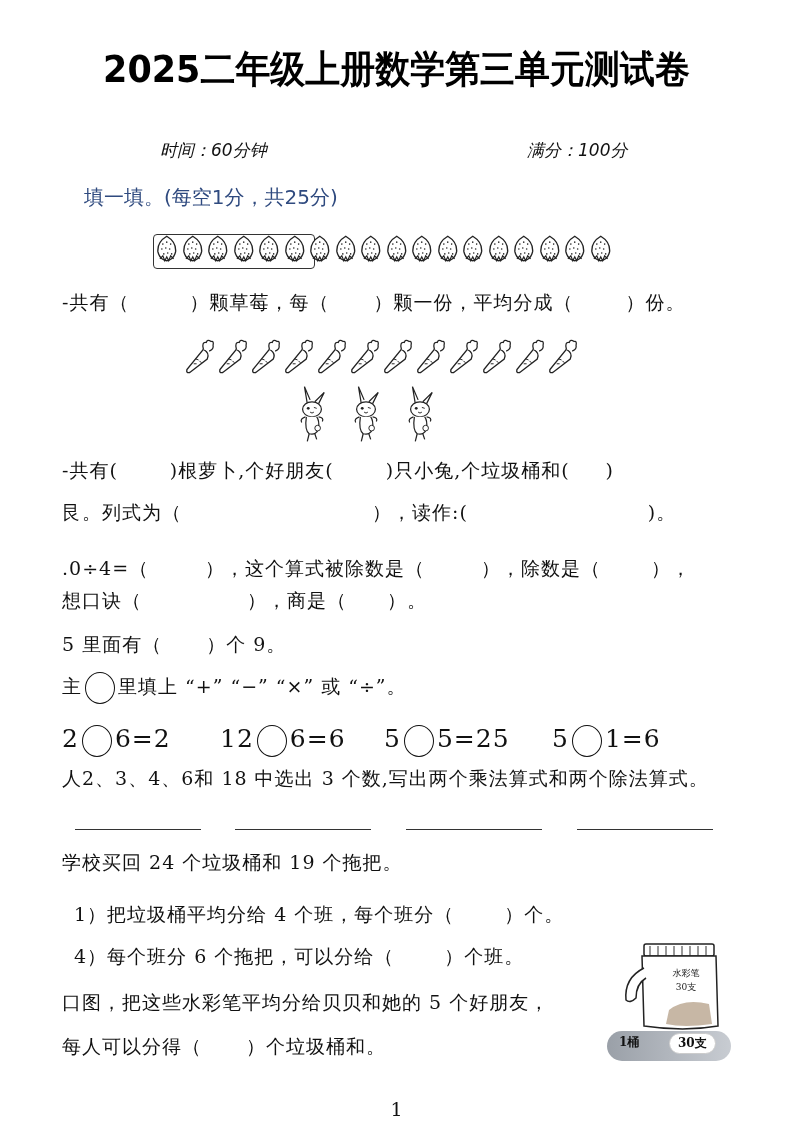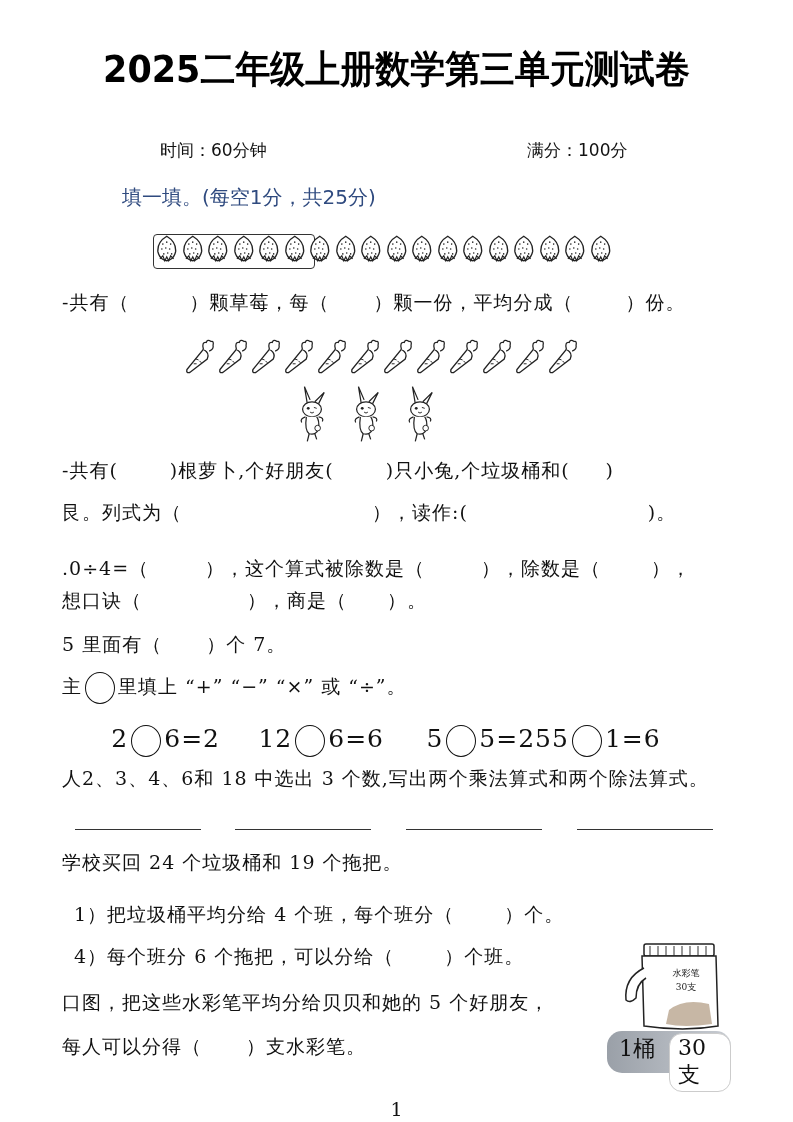--- a/index.html
+++ b/index.html
@@ -10,28 +10,27 @@
     }
     .abs { position: absolute; white-space: nowrap; }
     .title {
       left: 0; width: 793px; top: 44px; text-align: center;
       font-family: "DejaVu Sans", "Liberation Sans", sans-serif;
       font-size: 38px; font-weight: bold; letter-spacing: 0px; color: #000;
       transform: scaleX(0.92); transform-origin: center;
     }
     .meta {
       font-family: "DejaVu Sans", "Liberation Sans", sans-serif;
-      font-size: 17px; color: #111; top: 139px;
+      font-size: 17px; color: #111; top: 139px; font-style: italic;
     }
     .section {
       left: 84px; top: 184px; font-size: 20px; color: #2f4a7f;
       font-family: "DejaVu Sans", "Liberation Sans", sans-serif;
-      margin-left: 38px;
-    }
-    .line { font-size: 19px; left: 62px; letter-spacing: 1px; text-align: right; }
+    }
+    .line { font-size: 19px; left: 62px; letter-spacing: 1px; }
     .blank { display: inline-block; }
     .circle {
       display: inline-block; width: 28px; height: 30px; border: 1.5px solid #111;
       border-radius: 50%; vertical-align: middle; margin: 0 3px;
     }
     .underline {
       position: absolute; height: 0; border-top: 1.5px solid #333; top: 829px;
     }
     
     .berries { left: 155px; top: 234px; display: flex; gap: 2px; }
@@ -41,23 +40,23 @@
     }
     .berry { width: 23.5px; height: 30px; }
     
     .carrots { left: 184px; top: 337px; display: flex; gap: 2px; }
     .carrot { width: 31px; height: 40px; }
     .rabbits { left: 296px; top: 383px; display: flex; gap: 22px; }
     .rabbit { width: 32px; height: 62px; }
     
     .bucket { left: 614px; top: 938px; width: 120px; height: 130px; }
     .bucket-tag {
-      position: absolute; left: 607px; top: 1031px; width: 124px; height: 42px;
+      position: absolute; left: 607px; top: 1031px; width: 124px; height: 30px;
       border-radius: 15px; background: linear-gradient(90deg,#9aa0a8,#c8ccd2);
-      font-size: 22px; color: #111;
+      font-size: 12px; color: #111; font-weight: bold;
     }
     .bucket-tag .q1 { position: absolute; left: 12px; top: 3px; }
     .bucket-tag .q2 {
       position: absolute; left: 62px; top: 2px; background: #fff;
       border-radius: 13px; padding: 1px 8px; border: 1px solid #ccc;
     }
     .page-num { left: 0; width: 793px; text-align: center; top: 1098px; font-size: 19px; }
   </style>
 </head>
 <body>
@@ -451,21 +450,21 @@
 </div>
 
 <div class="abs line" style="top:556px">
   <span>.0÷4=（</span><span class="blank" style="width:56px"></span><span>），这个算式被除数是（</span><span class="blank" style="width:56px"></span><span>），除数是（</span><span class="blank" style="width:50px"></span><span>），</span>
 </div>
 <div class="abs line" style="top:588px">
   <span>想口诀（</span><span class="blank" style="width:105px"></span><span>），商是（</span><span class="blank" style="width:40px"></span><span>）。</span>
 </div>
 
 <div class="abs line" style="top:632px">
-  <span>5 里面有（</span><span class="blank" style="width:44px"></span><span>）个 7。</span>
+  <span>5 里面有（</span><span class="blank" style="width:44px"></span><span>）个 9。</span>
 </div>
 
 <div class="abs line" style="top:672px">
   <span>主</span><span class="circle"></span><span>里填上 “+” “−” “×” 或 “÷”。</span>
 </div>
 <div class="abs line" style="top:724px; font-size:25px">
   <span style="display:inline-block;width:158px"><span>2</span><span class="circle"></span><span>6=2</span></span><span style="display:inline-block;width:164px"><span>12</span><span class="circle"></span><span>6=6</span></span><span style="display:inline-block;width:168px"><span>5</span><span class="circle"></span><span>5=25</span></span><span><span>5</span><span class="circle"></span><span>1=6</span></span>
 </div>
 
 <div class="abs line" style="top:766px">人2、3、4、6和 18 中选出 3 个数,写出两个乘法算式和两个除法算式。</div>
@@ -477,21 +476,21 @@
 <div class="abs line" style="top:850px">学校买回 24 个垃圾桶和 19 个拖把。</div>
 <div class="abs line" style="top:902px; left:74px">
   <span>1）把垃圾桶平均分给 4 个班，每个班分（</span><span class="blank" style="width:50px"></span><span>）个。</span>
 </div>
 <div class="abs line" style="top:944px; left:74px">
   <span>4）每个班分 6 个拖把，可以分给（</span><span class="blank" style="width:50px"></span><span>）个班。</span>
 </div>
 
 <div class="abs line" style="top:990px">口图，把这些水彩笔平均分给贝贝和她的 5 个好朋友，</div>
 <div class="abs line" style="top:1034px">
-  <span>每人可以分得（</span><span class="blank" style="width:44px"></span><span>）支水彩笔。</span>
+  <span>每人可以分得（</span><span class="blank" style="width:44px"></span><span>）个垃圾桶和。</span>
 </div>
 
 <svg class="abs bucket" viewBox="0 0 120 130">
   <rect x="30" y="6" width="70" height="12" rx="2" fill="#fff" stroke="#222" stroke-width="1.5"></rect>
   <g stroke="#333" stroke-width="1">
     <line x1="36" y1="8" x2="36" y2="18"></line>
       <line x1="44" y1="8" x2="44" y2="18"></line>
       <line x1="52" y1="8" x2="52" y2="18"></line>
     <line x1="60" y1="8" x2="60" y2="18"></line>
       <line x1="68" y1="8" x2="68" y2="18"></line>

